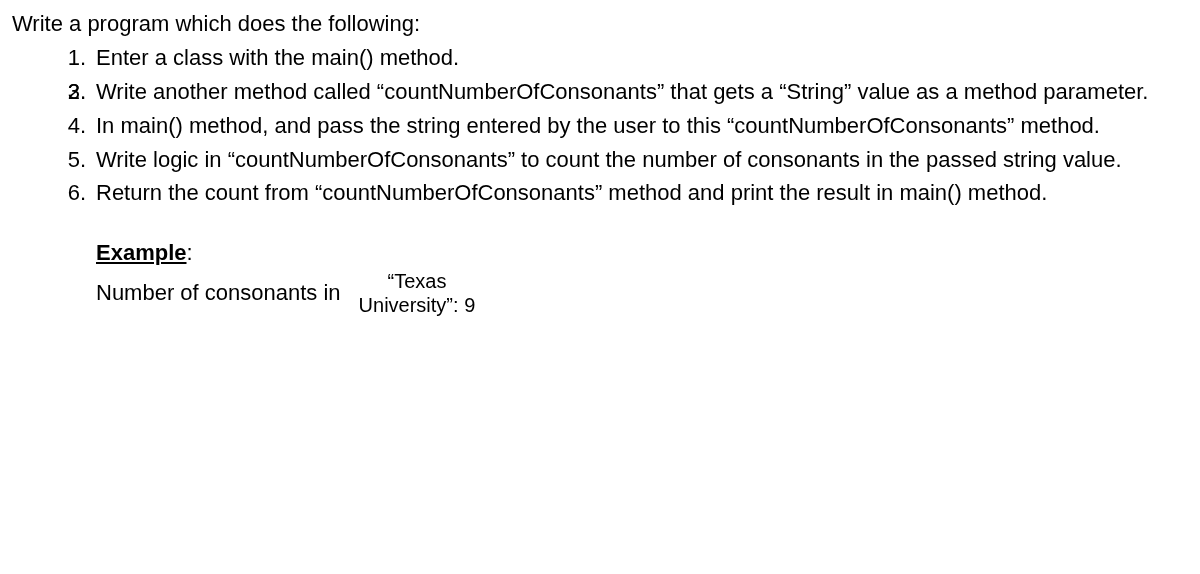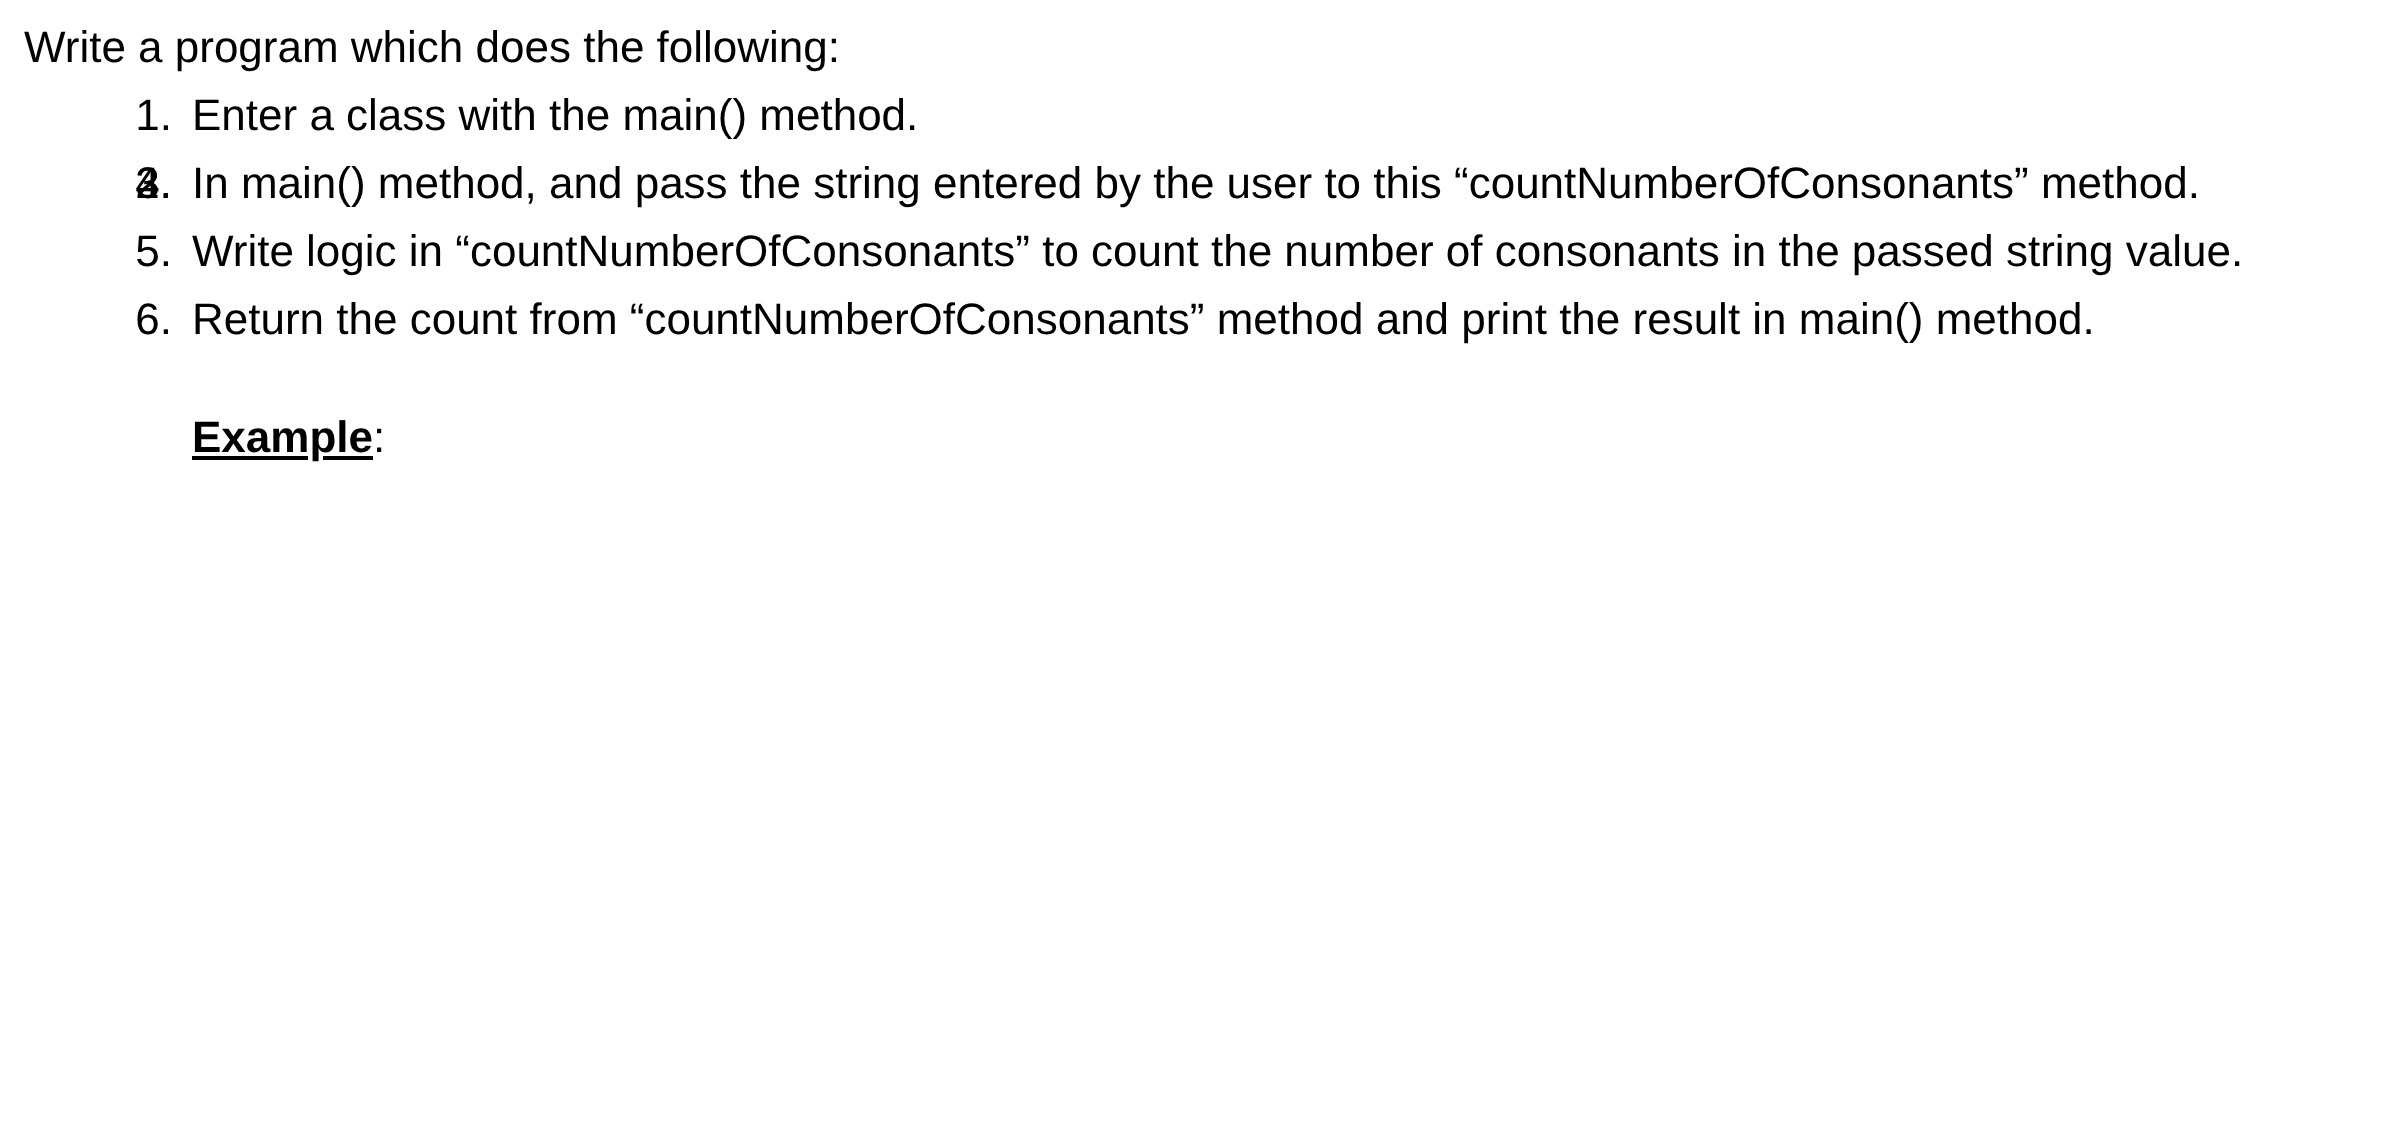--- a/index.html
+++ b/index.html
@@ -69,32 +69,40 @@
 <ol class="main-list">
   <li>
     <span class="num">1.</span>
     <span>Enter a class with the main() method.</span>
   </li>
   <li>
     <span class="num">2.</span>
   </li>
   <li>
     <span class="num">3.</span>
+    <span>Write another method called “countNumberOfConsonants” that gets a “String” value as a method parameter.</span>
   </li>
   <li>
     <span class="num">4.</span>
     <span>In main() method, and pass the string entered by the user to this “countNumberOfConsonants” method.</span>
   </li>
   <li>
     <span class="num">5.</span>
     <span>Write logic in “countNumberOfConsonants” to count the number of consonants in the passed string value.</span>
   </li>
   <li>
     <span class="num">6.</span>
     <span>Return the count from “countNumberOfConsonants” method and print the result in main() method.</span>
   </li>
 </ol>
 
 <div class="example-block">
   <div>
     <span class="example-label">Example</span><span>:</span>
   </div>
+  <div class="example-row">
+    <span>Number of consonants in</span>
+    <span class="stacked">
+      <span>“Texas</span>
+      <span>University”: 9</span>
+    </span>
+  </div>
 </div>
 
 </body></html>

